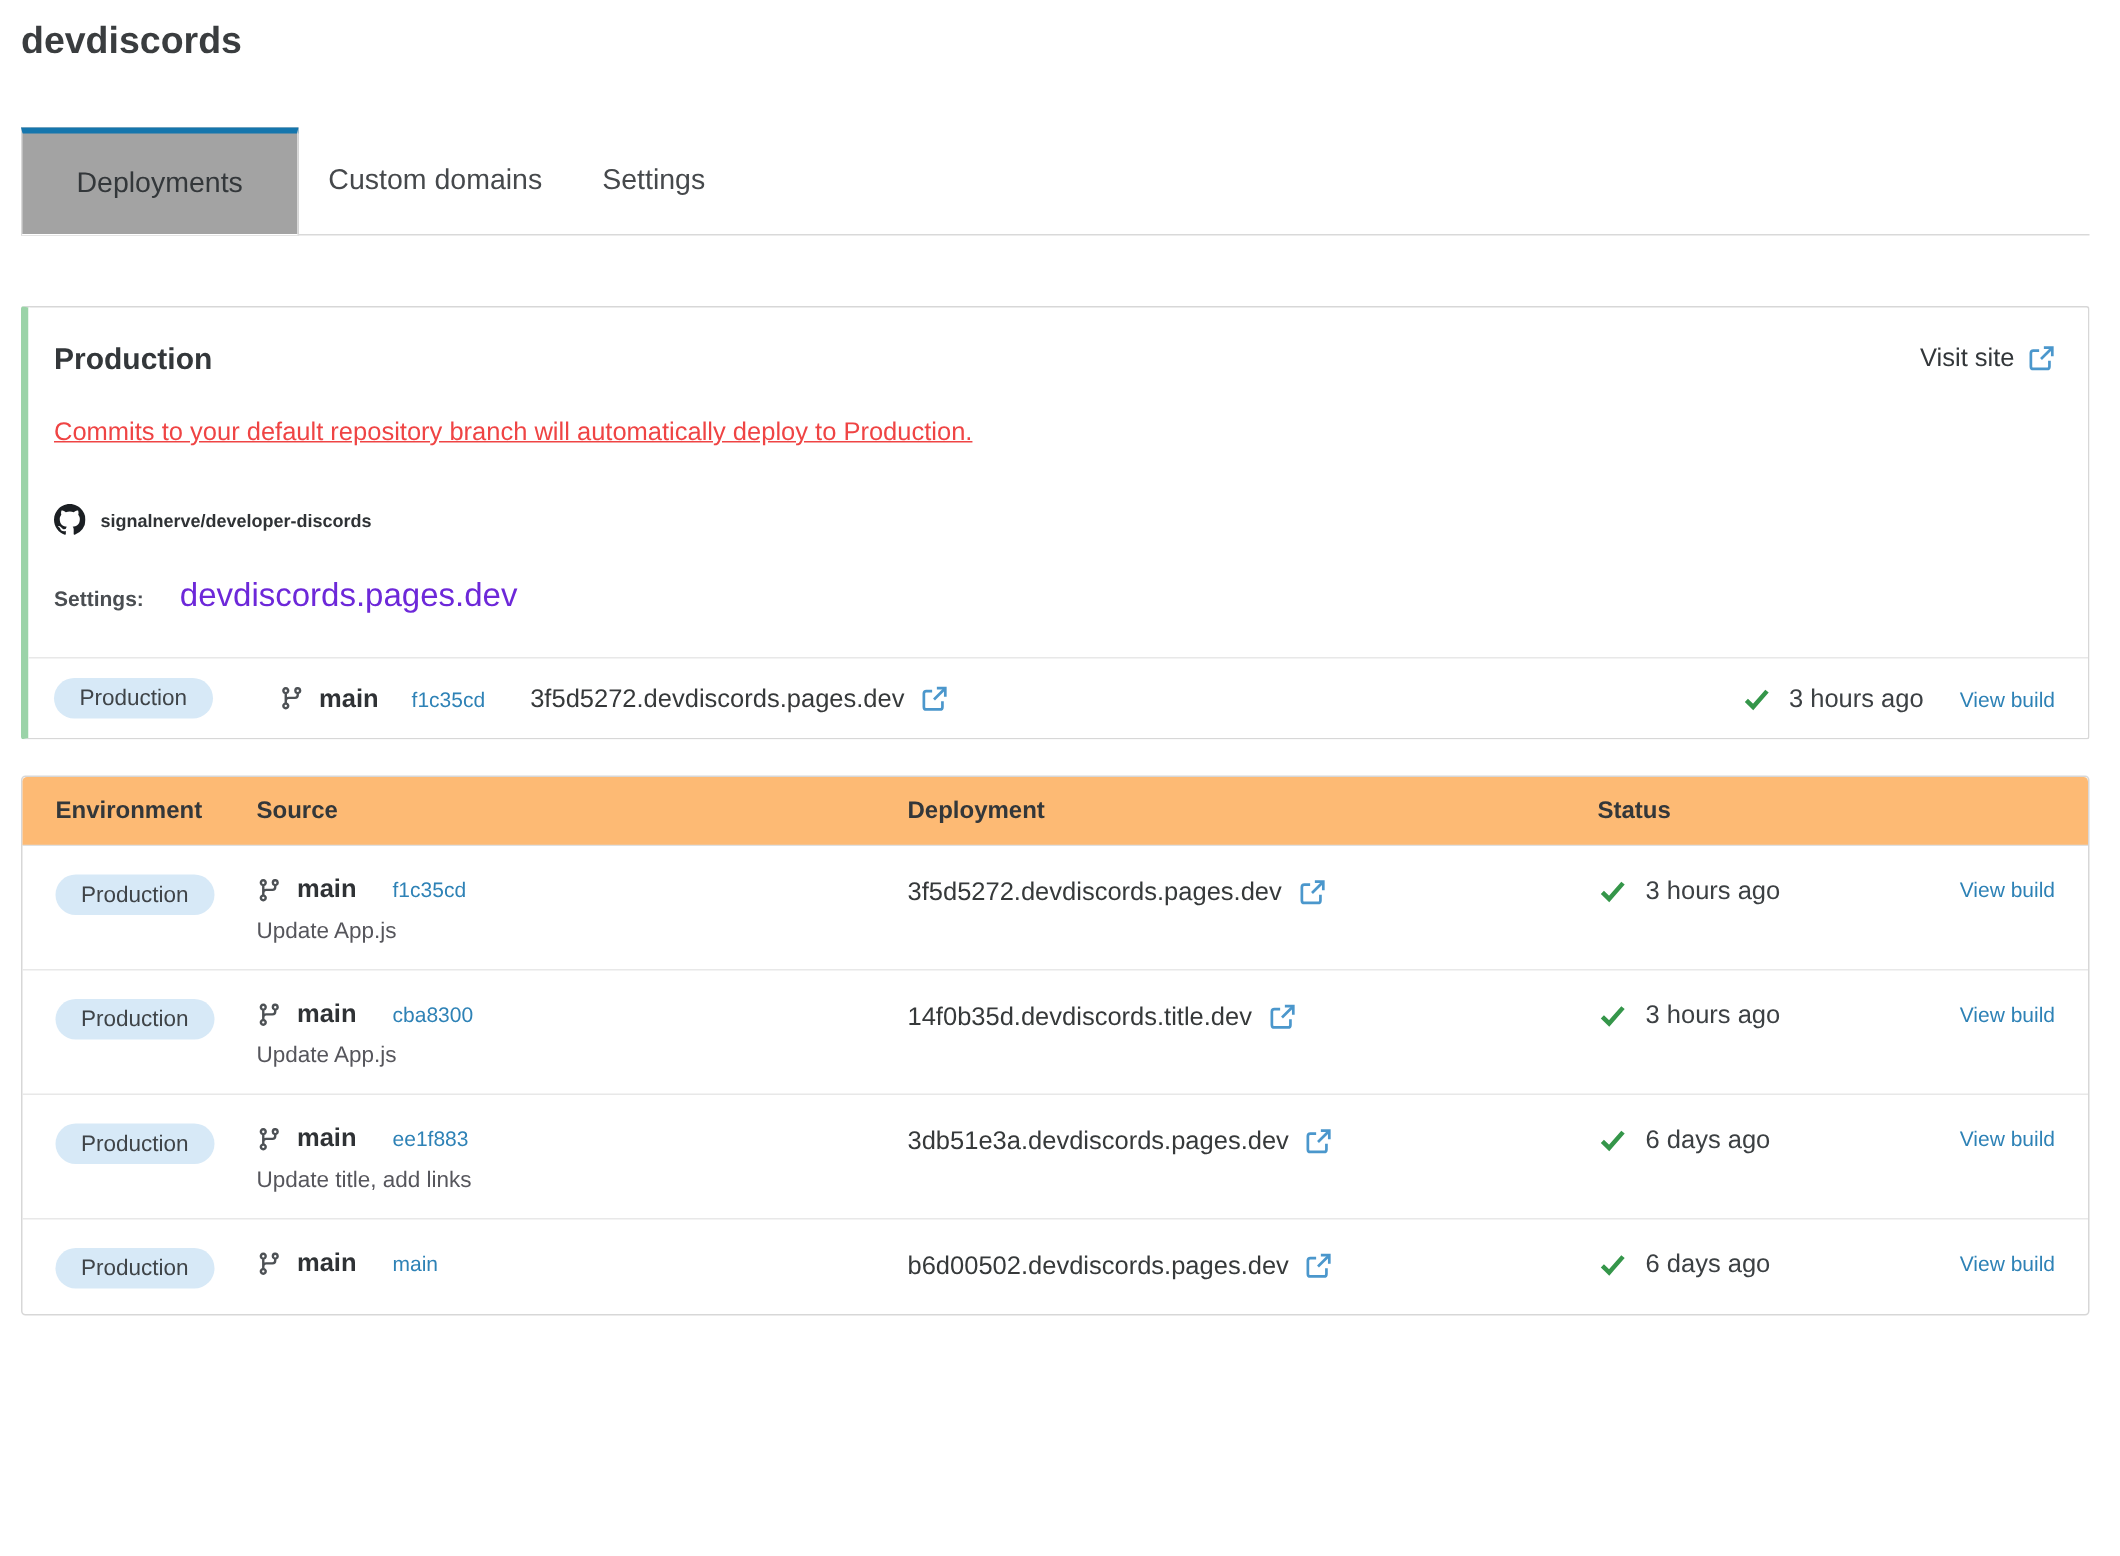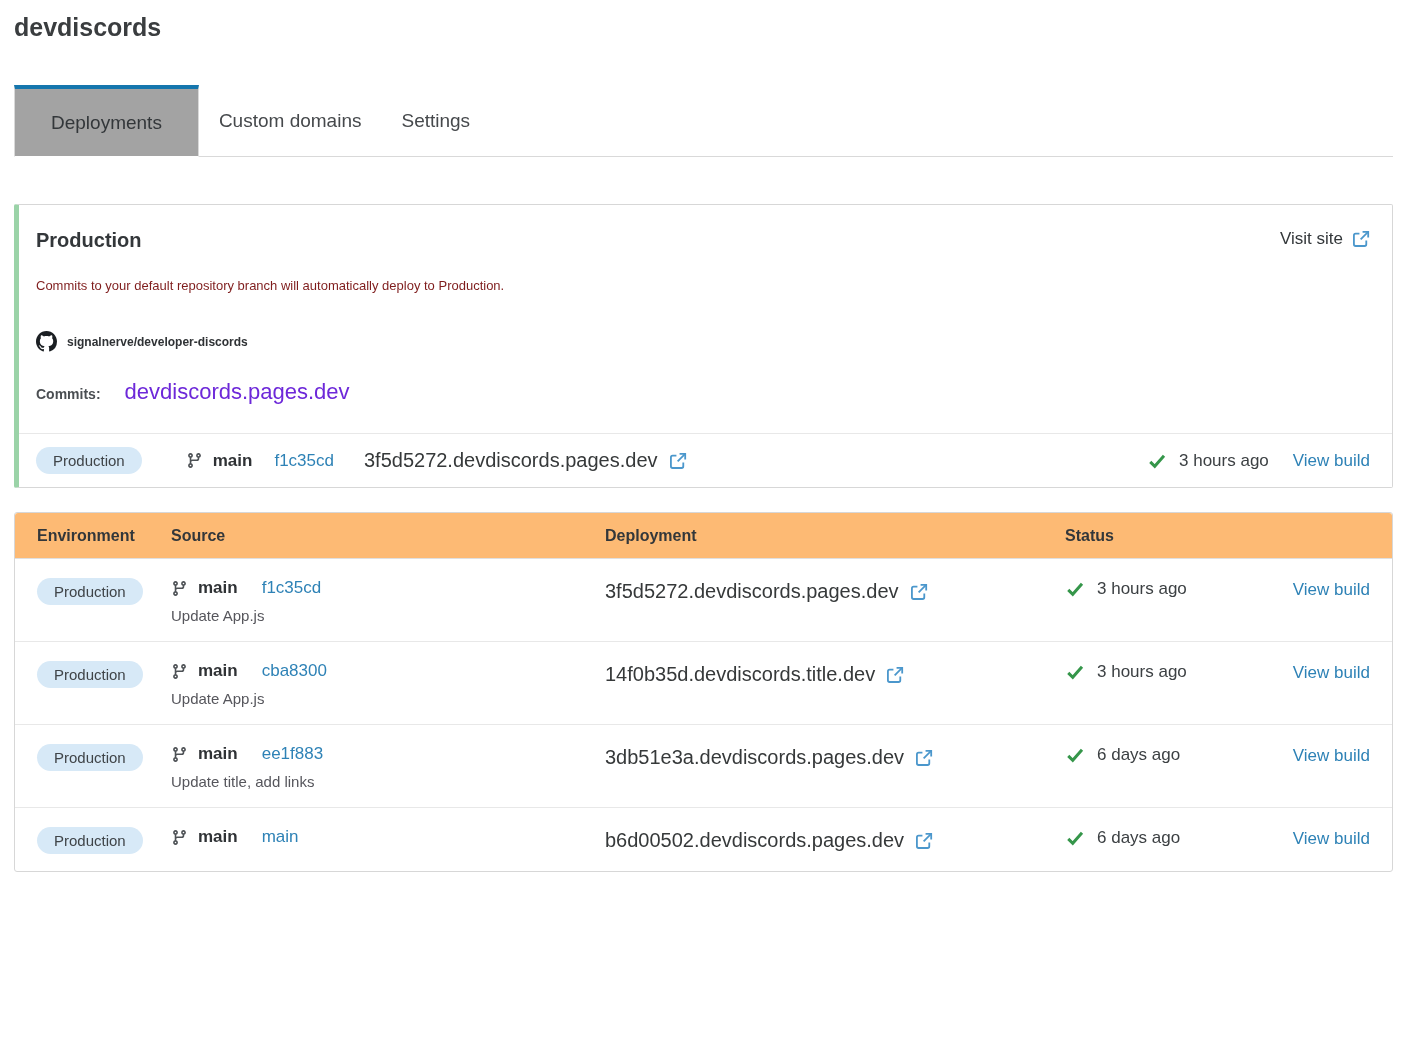--- a/index.html
+++ b/index.html
@@ -27,44 +27,44 @@
 
   
   .prod-card {
     margin-top: 47px;
     border: 1px solid #d7d7d7; border-left: 5px solid #9bd3a8; border-radius: 2px;
   }
   .prod-card__body { padding: 24px 22px 28px 17px; }
   .prod-card__head { display: flex; justify-content: space-between; align-items: flex-start; }
   .prod-card__title { font-size: 20px; font-weight: 700; color: #33373a; margin: 0; }
   .visit-site { display: inline-flex; align-items: center; gap: 9px; font-size: 17px; color: #33373a; text-decoration: none; cursor: pointer; }
-  .prod-card__desc { font-size: 13px; color: #7f1d1d; margin: 26px 0 0 0; }
+  .prod-card__desc { font-size: 17px; color: #ef4444; margin: 26px 0 0 0; text-decoration: underline; }
   .repo-row { display: flex; align-items: center; gap: 10px; margin-top: 38px; font-size: 12px; font-weight: 700; color: #2f3235; }
   .domains-row { display: flex; align-items: baseline; gap: 24px; margin-top: 27px; }
   .domains-label { font-size: 14px; font-weight: 700; color: #4a4e52; }
   .domains-value { font-size: 22px; color: #6d28d9; }
 
   .prod-deploy-row {
     border-top: 1px solid #e8e8e8;
     padding: 13px 22px 13px 17px;
     display: flex; justify-content: space-between; align-items: center;
   }
   .prod-deploy-row__left { display: flex; align-items: center; }
   .prod-deploy-row__right { display: flex; align-items: center; }
 
   .env-badge {
     display: inline-block; background: #d7e9f7; color: #3f4448;
     font-size: 15px; padding: 5px 17px; border-radius: 15px; white-space: nowrap;
   }
   .branch-group { display: flex; align-items: center; gap: 10px; margin-left: 44px; }
   .branch-name { font-size: 17px; font-weight: 700; color: #2f3235; }
-  .link { color: #2e82b6; font-size: 17px; text-decoration: none; cursor: pointer; }
+  .link { color: #2e82b6; font-size: 14px; text-decoration: none; cursor: pointer; }
   .commit-link { margin-left: 22px; }
   .url-group { display: flex; align-items: center; gap: 11px; margin-left: 30px; }
-  .url-text { font-size: 20px; color: #36393a; }
+  .url-text { font-size: 17px; color: #36393a; }
   .status-time { font-size: 17px; color: #3c4043; margin-left: 12px; }
   .view-build { margin-left: 24px; }
 
   .icon-blue { color: #4b97cc; display: inline-flex; }
   .icon-dark { color: #4d5155; display: inline-flex; }
   .icon-green { display: inline-flex; }
   svg { display: block; }
 
   
   .section-title { font-size: 20px; font-weight: 700; color: #2f3235; margin: 88px 0 0 0; }
@@ -142,21 +142,21 @@
       <p class="prod-card__desc">Commits to your default repository branch will automatically deploy to Production.</p>
       <div class="repo-row">
         <span class="icon-dark" style="color:#1b1f23">
           <svg viewBox="0 0 16 16" width="21" height="21">
               <use href="#i-github"></use>
             </svg>
         </span>
         <span>signalnerve/developer-discords</span>
       </div>
       <div class="domains-row">
-        <span class="domains-label">Commits:</span>
+        <span class="domains-label">Settings:</span>
         <span class="domains-value">devdiscords.pages.dev</span>
       </div>
     </div>
     <div class="prod-deploy-row">
       <div class="prod-deploy-row__left">
         <span class="env-badge">Production</span>
         <span class="branch-group">
           <span class="icon-dark">
             <svg viewBox="0 0 16 16" width="17" height="17">
                 <use href="#i-branch"></use>

